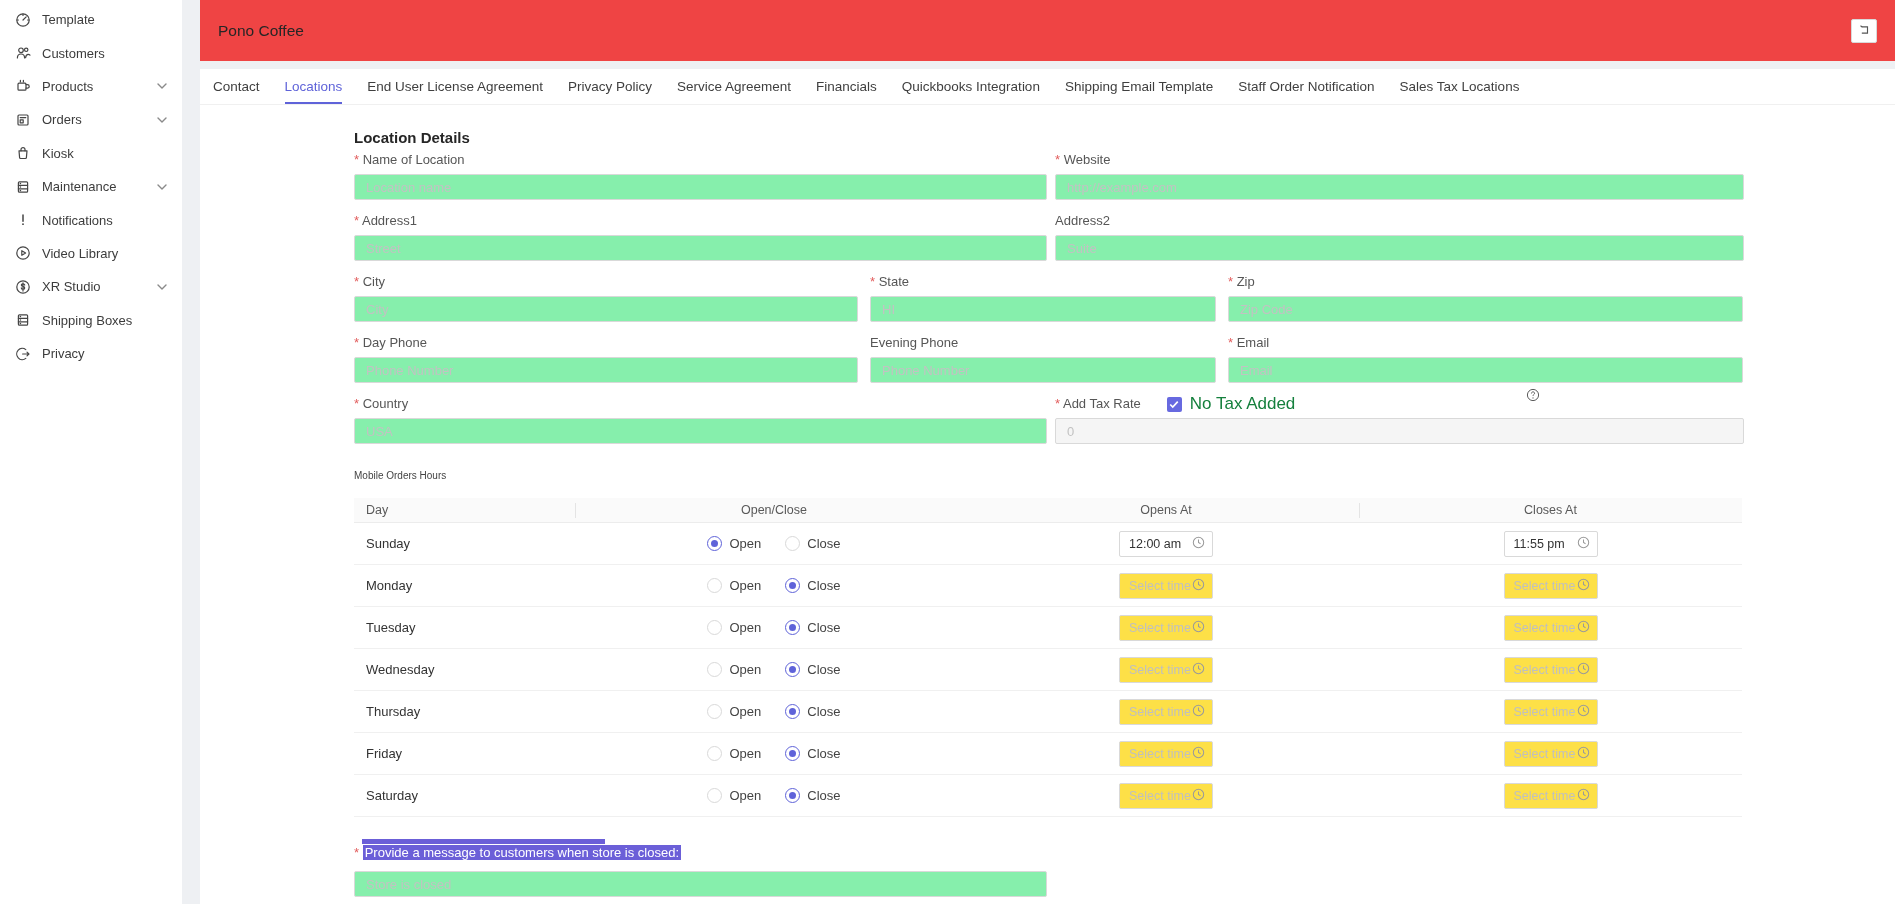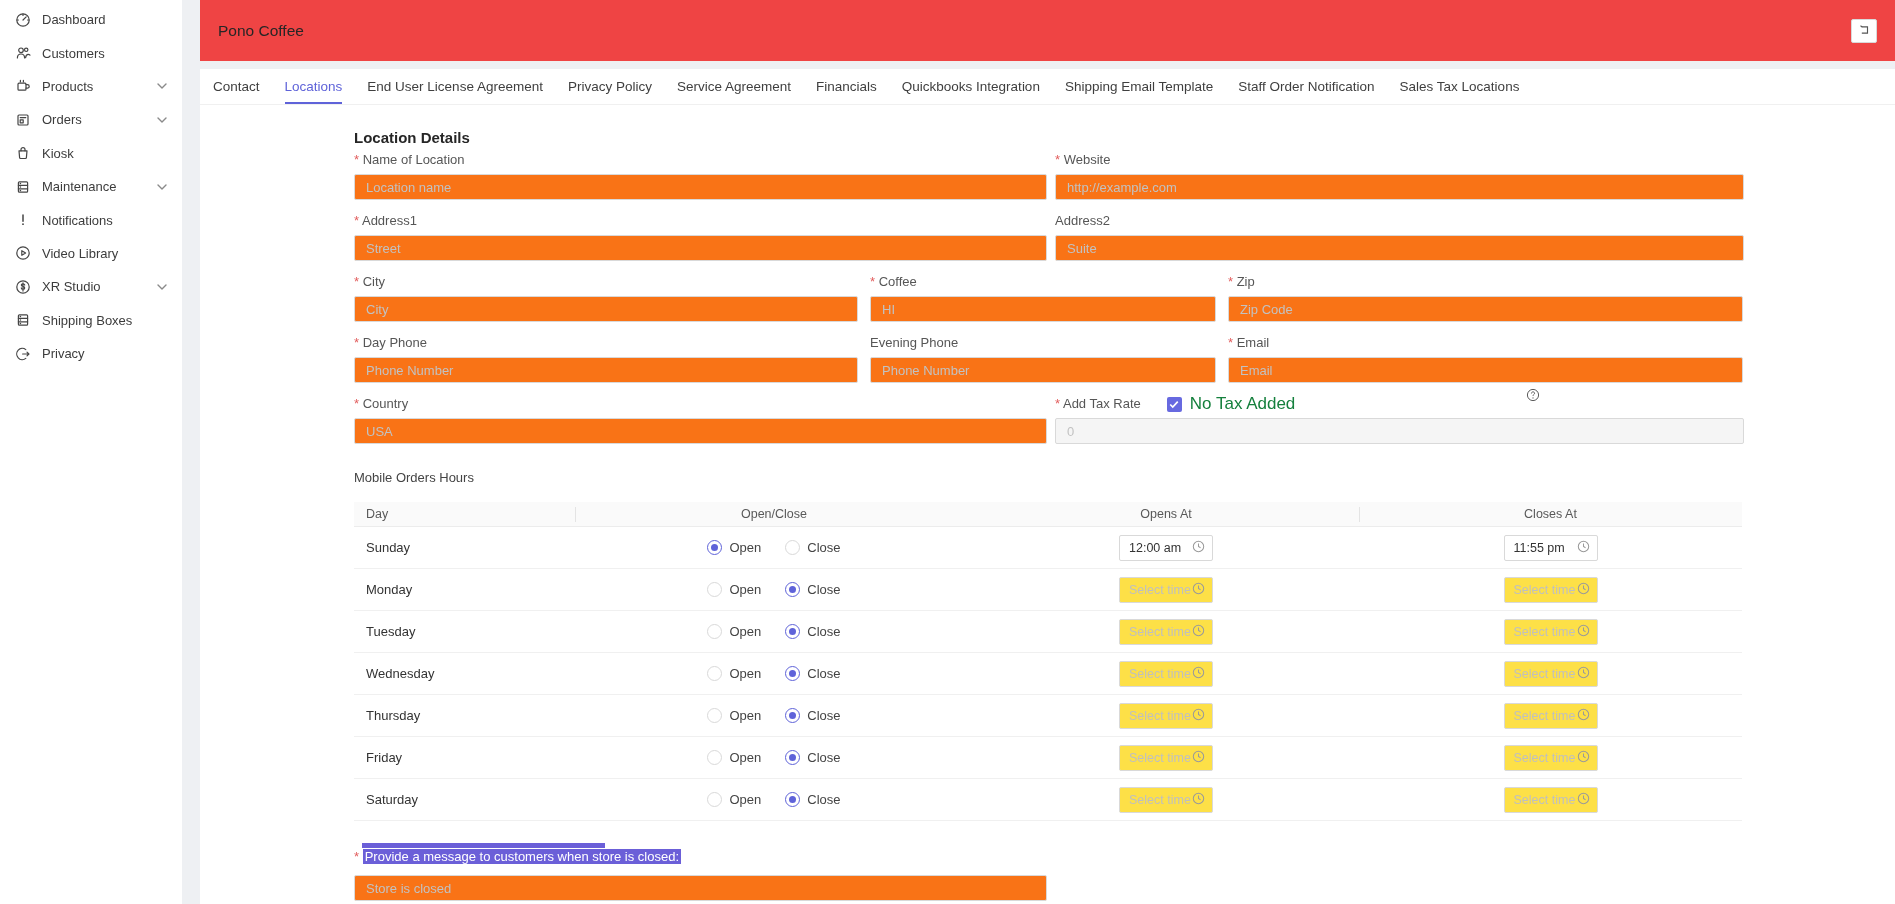--- a/index.html
+++ b/index.html
@@ -35,37 +35,37 @@
   .tab.active { color:var(--primary); box-shadow:inset 0 -2px 0 var(--primary); }
 
   
   :root { --primary:#5f63d9; --sel:#6b5fd8; --red:#e25d5d; --border:#d9d9d9; }
   .form-area { margin-left:154px; width:1390px; }
   .section-title { margin:24px 0 6px; font-size:15px; font-weight:700; color:#262626; }
   .flabel { font-size:13px; color:#565656; line-height:16px; margin-bottom:6px; }
   .flabel.req::before { content:"* "; color:var(--red); }
   .field { margin-bottom:13px; }
   input.ant { width:100%; height:26px; border:1px solid var(--border); border-radius:2px;
-    padding:0 11px; font-size:13px; color:#333; background:#f97316; outline:none; }
+    padding:0 11px; font-size:13px; color:#333; background:#86efac; outline:none; }
   input.ant::placeholder { color:#c2c2c2; }
   input.ant:disabled { background:#f5f5f5; color:#bfbfbf; }
   .row2 { display:grid; grid-template-columns:693px 689px; column-gap:8px; }
   .row3 { display:grid; grid-template-columns:504px 346px 515px; column-gap:12px; }
 
   .tax-label-row { display:flex; align-items:center; margin-bottom:6px; position:relative; height:16px; }
   .tax-label-row .flabel { margin-bottom:0; }
   .checkbox { width:15px; height:15px; border-radius:2px; background:#6769e0; margin-left:26px;
     display:flex; align-items:center; justify-content:center; cursor:pointer; flex:0 0 15px; }
   .checkbox svg { stroke:#fff; stroke-width:2; fill:none; }
   .cb-label { font-size:17px; color:#15803d; margin-left:8px; }
   .help { position:absolute; right:204px; top:-8px; width:14px; height:14px; cursor:pointer; }
   .help svg { stroke:#555; fill:none; stroke-width:1.1; }
 
   
-  .hours-title { margin-top:26px; margin-bottom:17px; font-size:13px; color:#444; }
+  .hours-title { margin-top:26px; margin-bottom:17px; font-size:10px; color:#444; }
   .h-header { display:grid; grid-template-columns:221px 398px 386px 383px; height:25px;
     background:#fafafa; border-bottom:1px solid #ececec; align-items:center;
     font-size:12.5px; color:#595959; position:relative; width:1388px; }
   .h-header .c0 { padding-left:12px; text-align:left; }
   .h-header div { text-align:center; }
   .h-div { position:absolute; top:5px; width:1px; height:15px; background:#e4e4e4; }
   .h-row { display:grid; grid-template-columns:221px 398px 386px 383px; height:42px;
     align-items:center; border-bottom:1px solid #f0f0f0; font-size:13px; color:#333; width:1388px; }
   .day-cell { padding-left:12px; }
   .oc-cell { display:flex; justify-content:center; gap:24px; }
@@ -98,21 +98,21 @@
 
 <aside class="sidebar">
   <div class="side-item">
     <span class="icon">
         <svg width="16" height="16" viewBox="0 0 16 16">
           <circle cx="8" cy="8" r="6.2"></circle>
           <path d="M8 8 L11.2 4.8"></path>
           <path d="M8 2.2 v1.2 M13.8 8 h-1.2 M2.2 8 h1.2"></path>
         </svg>
       </span>
-    <span>Dashboard</span>
+    <span>Template</span>
   </div>
   <div class="side-item">
     <span class="icon">
         <svg width="16" height="16" viewBox="0 0 16 16">
           <circle cx="6" cy="5.3" r="2.3"></circle>
           <path d="M2.4 13 c0-2.6 1.6-4 3.6-4 s3.6 1.4 3.6 4"></path>
           <circle cx="11.2" cy="4.8" r="1.7"></circle>
           <path d="M10.6 12.6 c.3-2.2 1.3-3.2 2.6-3.2 .7 0 1.3 .3 1.8 .8"></path>
         </svg>
       </span>
@@ -276,21 +276,21 @@
           <input class="ant" placeholder="Suite" style="">
         </div>
       </div>
 
       <div class="row3 field">
         <div>
           <div class="flabel req">City</div>
           <input class="ant" placeholder="City" style="">
         </div>
         <div>
-          <div class="flabel req">Coffee</div>
+          <div class="flabel req">State</div>
           <input class="ant" placeholder="HI" style="">
         </div>
         <div>
           <div class="flabel req">Zip</div>
           <input class="ant" placeholder="Zip Code" style="">
         </div>
       </div>
 
       <div class="row3 field">
         <div>

